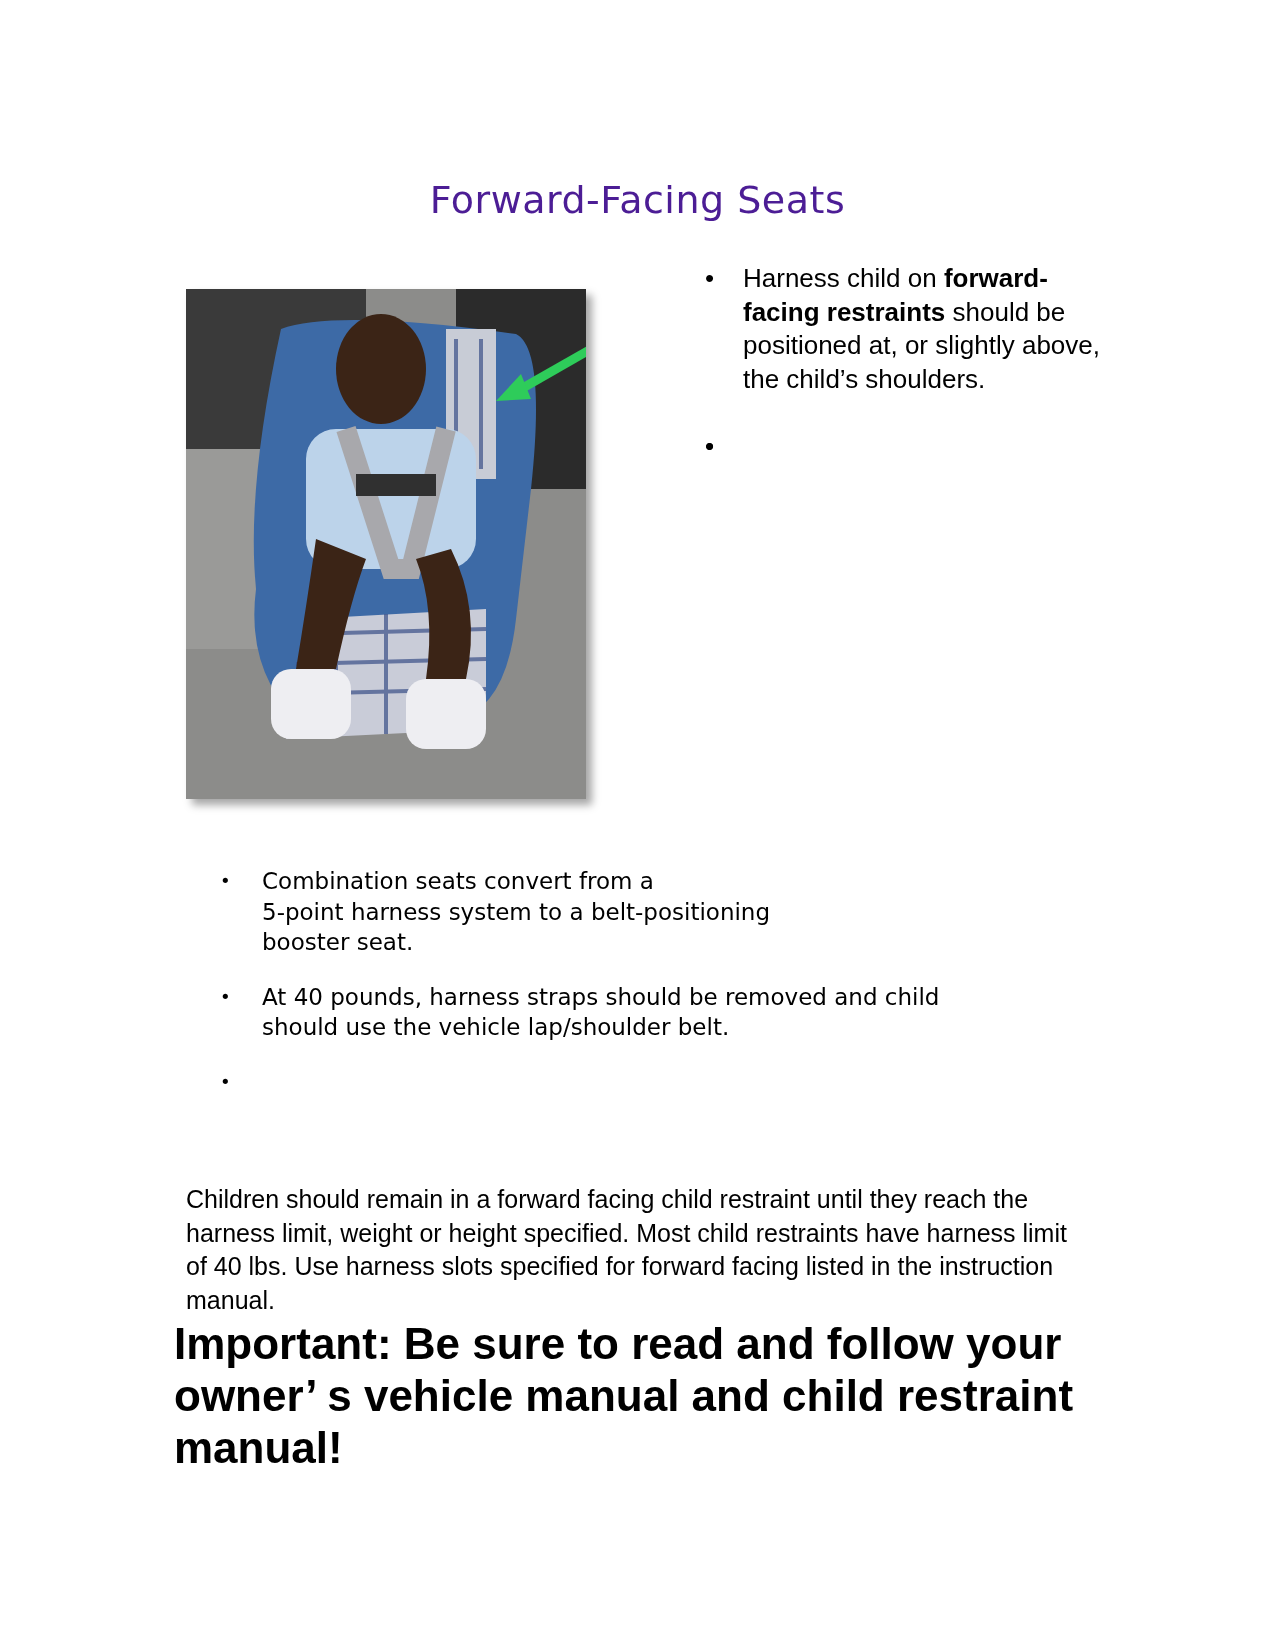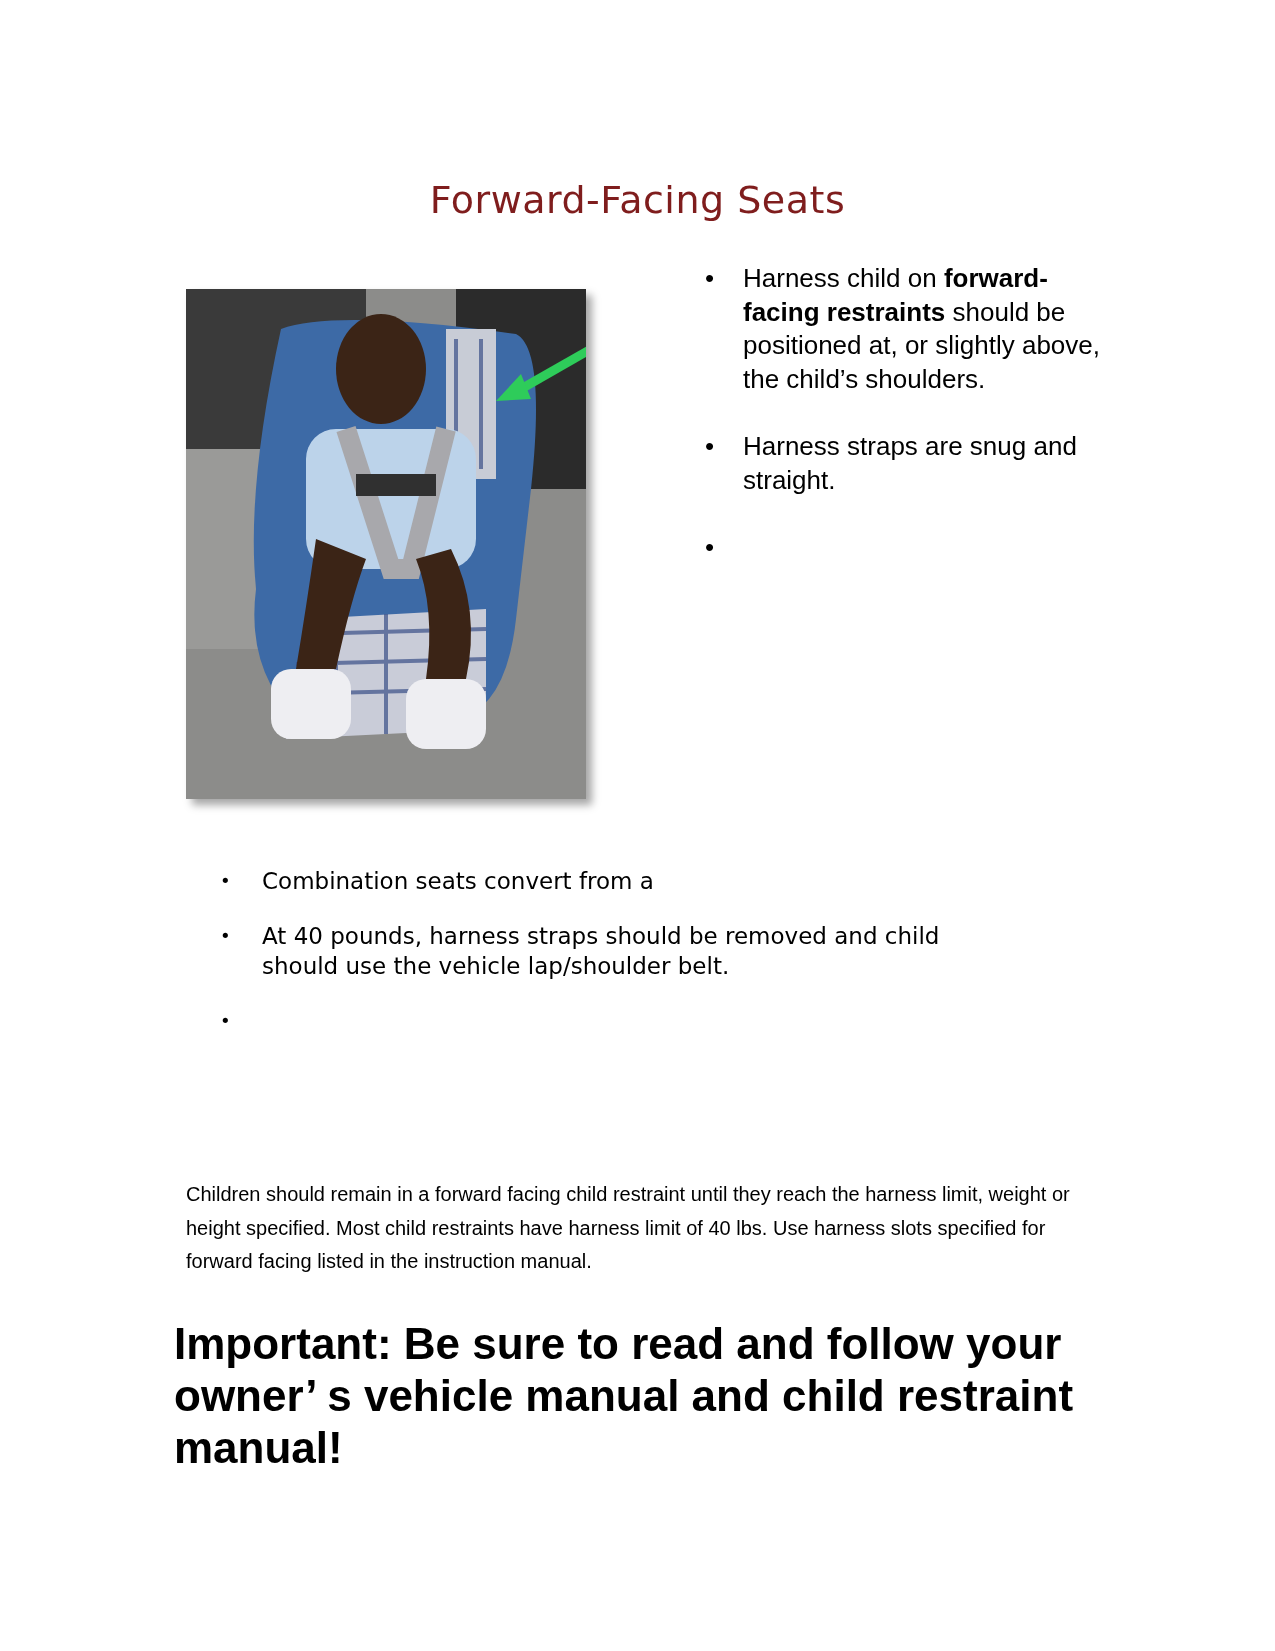--- a/index.html
+++ b/index.html
@@ -1,19 +1,19 @@
 <!DOCTYPE html>
 <html><head>
 <meta charset="utf-8">
 <style>
   html, body { margin:0; padding:0; background:#ffffff; }
   body { width:1275px; height:1651px; position:relative; overflow:hidden; color:#000; }
   .title {
     position:absolute; left:0; width:1275px; top:178px; text-align:center;
-    font-family:"DejaVu Sans", sans-serif; font-size:38px; color:#7f1d1d; letter-spacing:0.5px;
+    font-family:"DejaVu Sans", sans-serif; font-size:38px; color:#4c1d95; letter-spacing:0.5px;
   }
   .photo {
     position:absolute; left:186px; top:289px; width:400px; height:510px;
     box-shadow: 6px 6px 8px rgba(0,0,0,0.35);
     overflow:hidden;
     background:linear-gradient(180deg,#6f6f6f 0%,#8a8a88 40%,#a9a8a3 100%);
   }
   .photo svg { display:block; }
   .rlist {
     position:absolute; left:705px; top:262px; width:400px; margin:0; padding:0; list-style:none;
@@ -22,21 +22,21 @@
   .rlist li { position:relative; padding-left:38px; margin-bottom:34px; }
   .rlist li .bullet { position:absolute; left:0; top:0; }
   .llist {
     position:absolute; left:220px; top:866px; width:820px; margin:0; padding:0; list-style:none;
     font-family:"DejaVu Sans", sans-serif; font-size:23px; line-height:30.5px;
   }
   .llist li { position:relative; padding-left:42px; margin-bottom:24px; }
   .llist li .bullet { position:absolute; left:0; top:0; font-size:18px; }
   .para {
     position:absolute; left:186px; top:1158px; width:900px;
-    font-family:"Liberation Sans", sans-serif; font-size:20px; line-height:33.5px;
+    font-family:"Liberation Sans", sans-serif; font-size:25px; line-height:33.5px;
   }
   .important {
     position:absolute; left:174px; top:1318px; width:900px;
     font-family:"Liberation Sans", sans-serif; font-weight:bold; font-size:44px; line-height:52px;
   }
   b { font-weight:bold; }
 </style>
 </head>
 <body>
 
@@ -77,31 +77,31 @@
   </svg>
 </div>
 
 <ul class="rlist">
   <li>
     <span class="bullet">•</span>
     <span> Harness child on </span><b>forward-facing restraints</b><span> should be positioned at, or slightly above, the child’s shoulders.</span>
   </li>
   <li>
     <span class="bullet">•</span>
-    <span>Harness straps are snug and straight.</span>
   </li>
   <li>
     <span class="bullet">•</span>
   </li>
 </ul>
 
 <ul class="llist">
   <li>
     <span class="bullet">•</span>
     <span>Combination seats convert from a</span><br>
+    <span style="display:inline-block;width:560px;">5-point harness system to a belt-positioning booster seat.</span>
   </li>
   <li>
     <span class="bullet">•</span>
     <span style="display:inline-block;width:760px;">At 40 pounds, harness straps should be removed and child should use the vehicle lap/shoulder belt.</span>
   </li>
   <li>
     <span class="bullet">•</span>
   </li>
 </ul>
 

